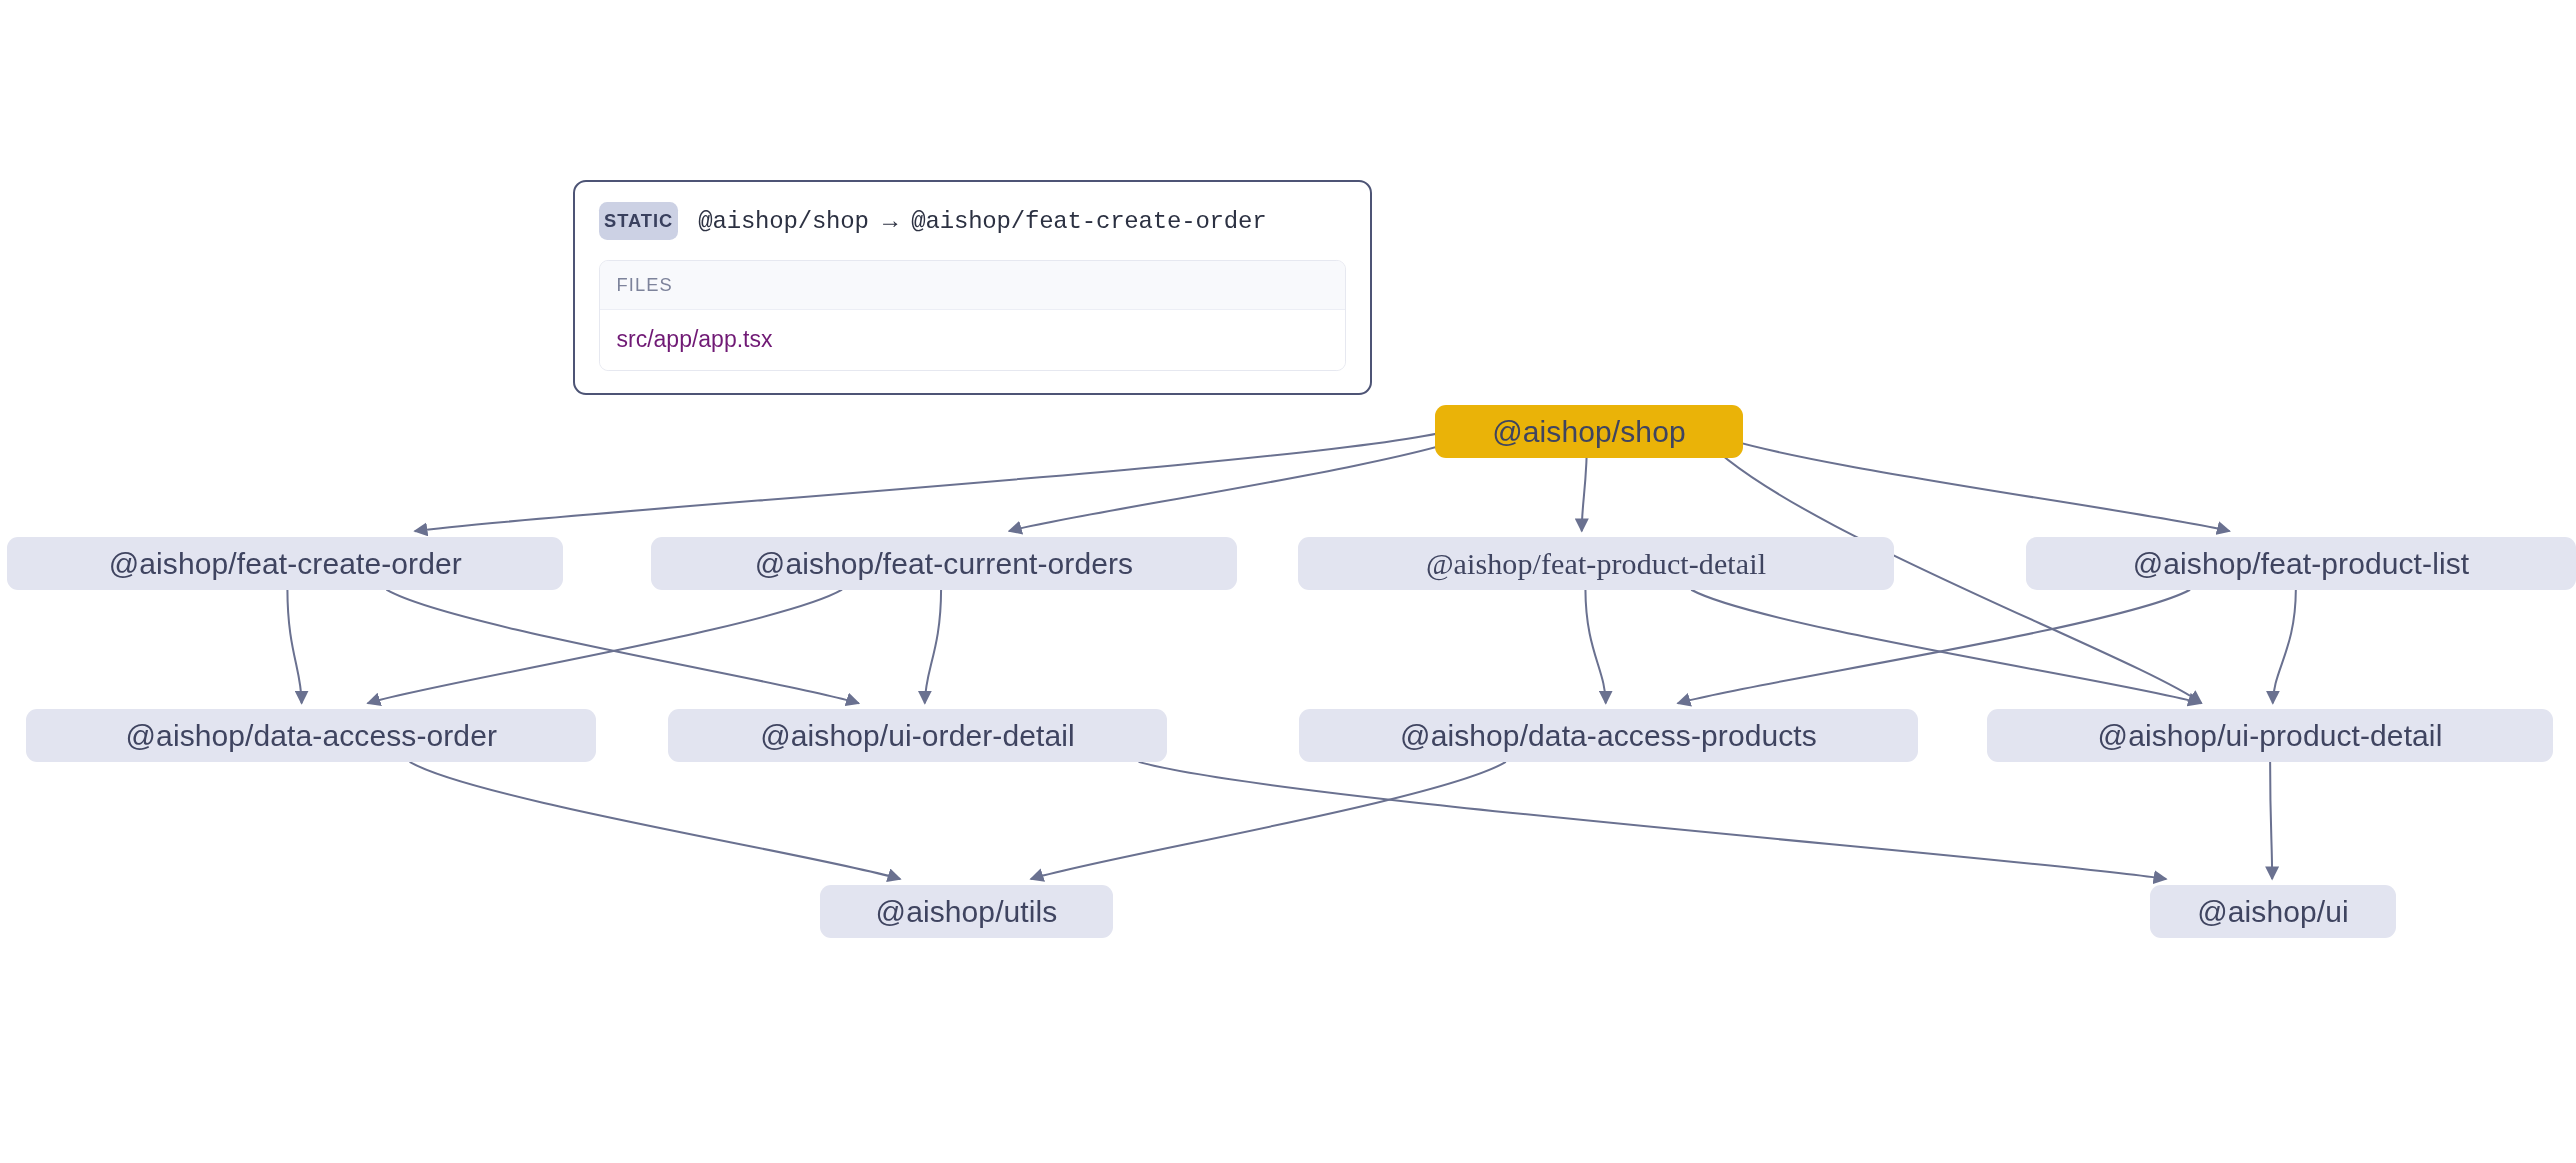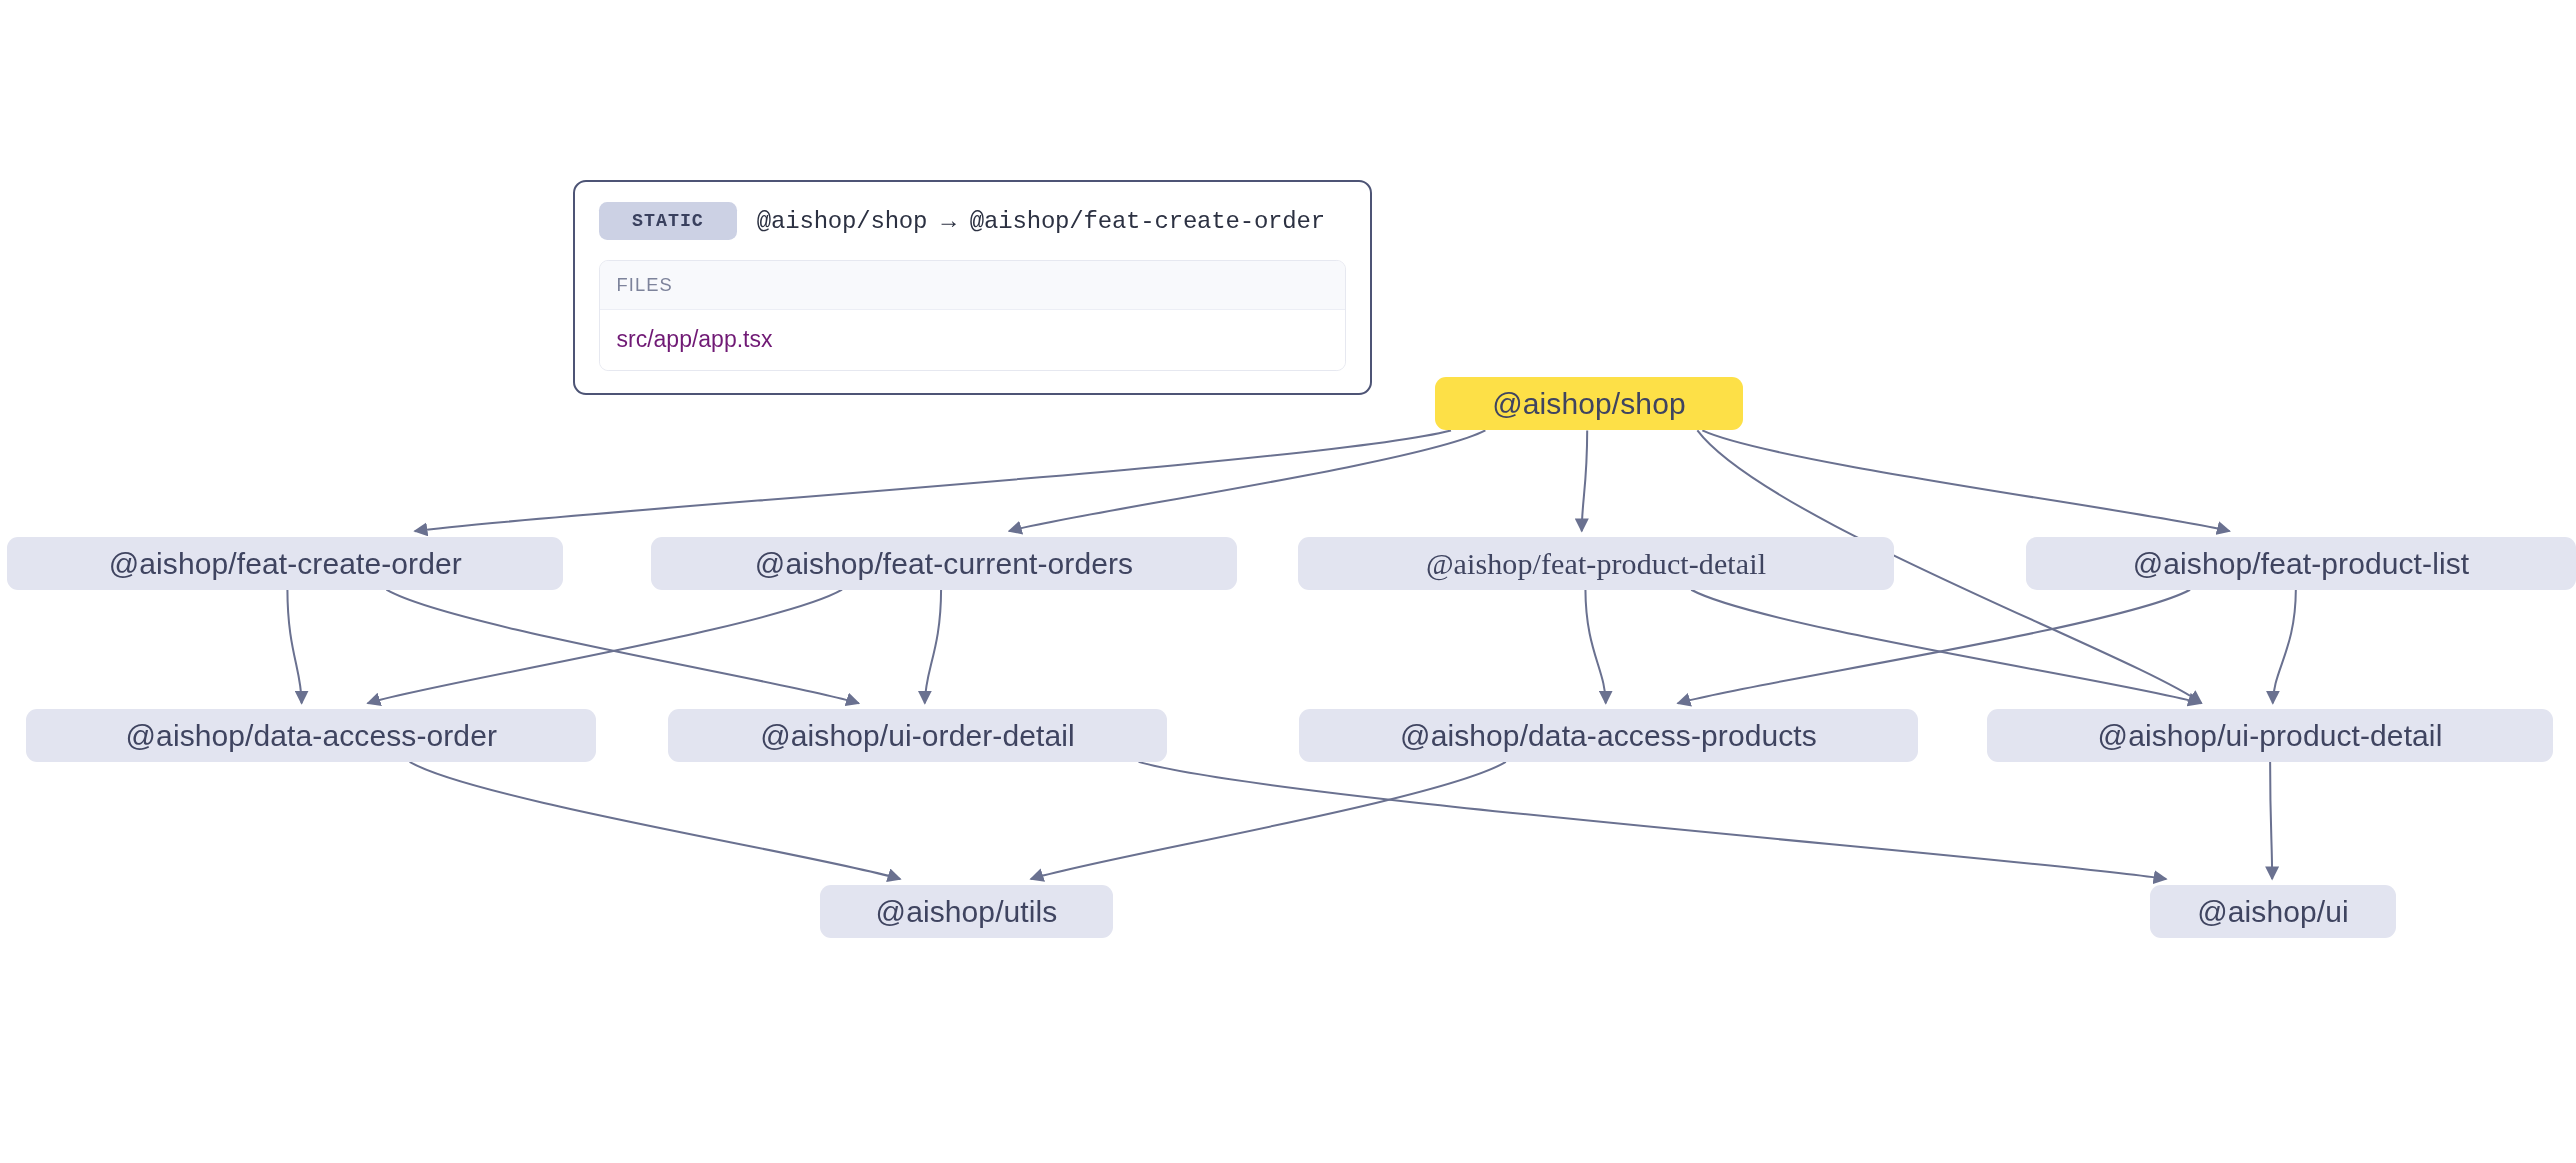--- a/index.html
+++ b/index.html
@@ -33,21 +33,22 @@
     border-radius: 11px;
     color: #3f4460;
     font-family: "Liberation Sans", sans-serif;
     font-size: 30px;
     letter-spacing: 0.1px;
     white-space: nowrap;
     height: 53px;
     padding: 0 20px;
   }
   .node.root {
-    background: #fde047;
+    background: #eab308;
+    margin-top: 28px;
   }
   
   #tooltip {
     position: absolute;
     left: 573px;
     top: 180px;
     width: 799px;
     box-sizing: border-box;
     background: #ffffff;
     border: 2.3px solid #4d5475;
@@ -57,25 +58,25 @@
   }
   #tt-head {
     display: flex;
     align-items: center;
     gap: 20px;
   }
   #tt-badge {
     background: #ccd1e4;
     color: #39405e;
     border-radius: 8.2px;
-    font-family: Liberation Mono, monospace;
+    font-family: Liberation Sans, sans-serif;
     font-size: 18.3px;
     font-weight: bold;
     letter-spacing: 1px;
-    padding: 10px 33px;
+    padding: 10px 5px;
     line-height: 1;
   }
   #tt-title {
     font-family: "Liberation Mono", monospace;
     font-size: 24px;
     color: #2c3142;
     letter-spacing: -0.2px;
     white-space: nowrap;
   }
   #tt-files {

